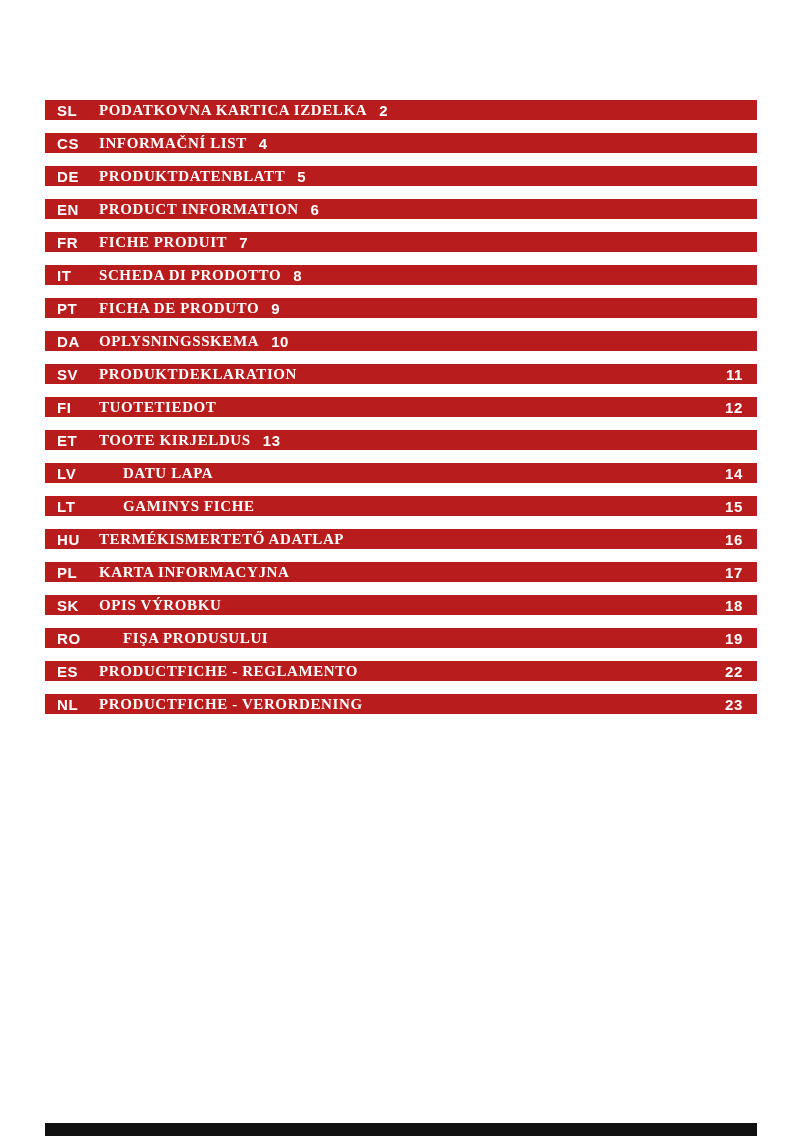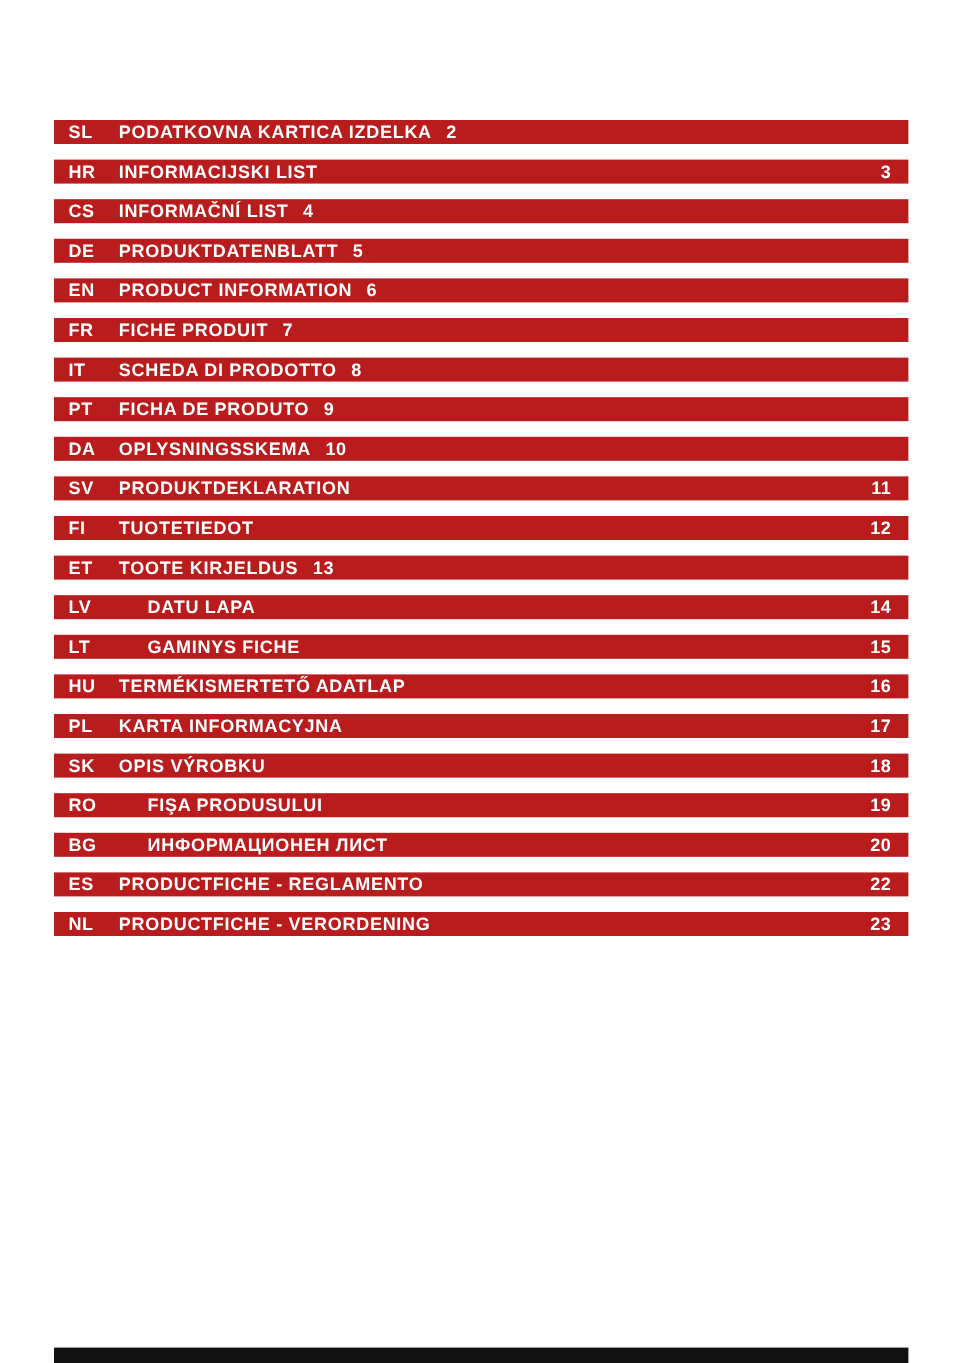--- a/index.html
+++ b/index.html
@@ -40,20 +40,21 @@
     display: inline-block;
     min-width: 28px;
     margin-right: 14px;
     white-space: nowrap;
   }
   .toc-row.gap-wide .lang-code {
     margin-right: 38px;
   }
   .section-title {
     white-space: nowrap;
+    font-family: Liberation Serif, serif;
   }
   .page-num-inline {
     margin-left: 12px;
     white-space: nowrap;
   }
   .row-spacer {
     flex: 1;
   }
   .page-num-right {
     white-space: nowrap;
@@ -74,27 +75,20 @@
 
   <div class="toc">
   <div class="toc-row">
     <span class="lang-code">SL</span>
     <span class="section-title">PODATKOVNA KARTICA IZDELKA</span>
     <span class="page-num-inline">2</span>
     <span class="row-spacer"></span>
     <span class="page-num-right"></span>
   </div>
 
-  <div class="toc-row">
-    <span class="lang-code">HR</span>
-    <span class="section-title">INFORMACIJSKI LIST</span>
-    <span class="page-num-inline"></span>
-    <span class="row-spacer"></span>
-    <span class="page-num-right">3</span>
-  </div>
 
   <div class="toc-row">
     <span class="lang-code">CS</span>
     <span class="section-title">INFORMAČNÍ LIST</span>
     <span class="page-num-inline">4</span>
     <span class="row-spacer"></span>
     <span class="page-num-right"></span>
   </div>
 
   <div class="toc-row">
@@ -210,27 +204,20 @@
   </div>
 
   <div class="toc-row gap-wide">
     <span class="lang-code">RO</span>
     <span class="section-title">FIŞA PRODUSULUI</span>
     <span class="page-num-inline"></span>
     <span class="row-spacer"></span>
     <span class="page-num-right">19</span>
   </div>
 
-  <div class="toc-row gap-wide">
-    <span class="lang-code">BG</span>
-    <span class="section-title">ИНФОРМАЦИОНЕН ЛИСТ</span>
-    <span class="page-num-inline"></span>
-    <span class="row-spacer"></span>
-    <span class="page-num-right">20</span>
-  </div>
 
 
   <div class="toc-row">
     <span class="lang-code">ES</span>
     <span class="section-title">PRODUCTFICHE - REGLAMENTO</span>
     <span class="page-num-inline"></span>
     <span class="row-spacer"></span>
     <span class="page-num-right">22</span>
   </div>
 

